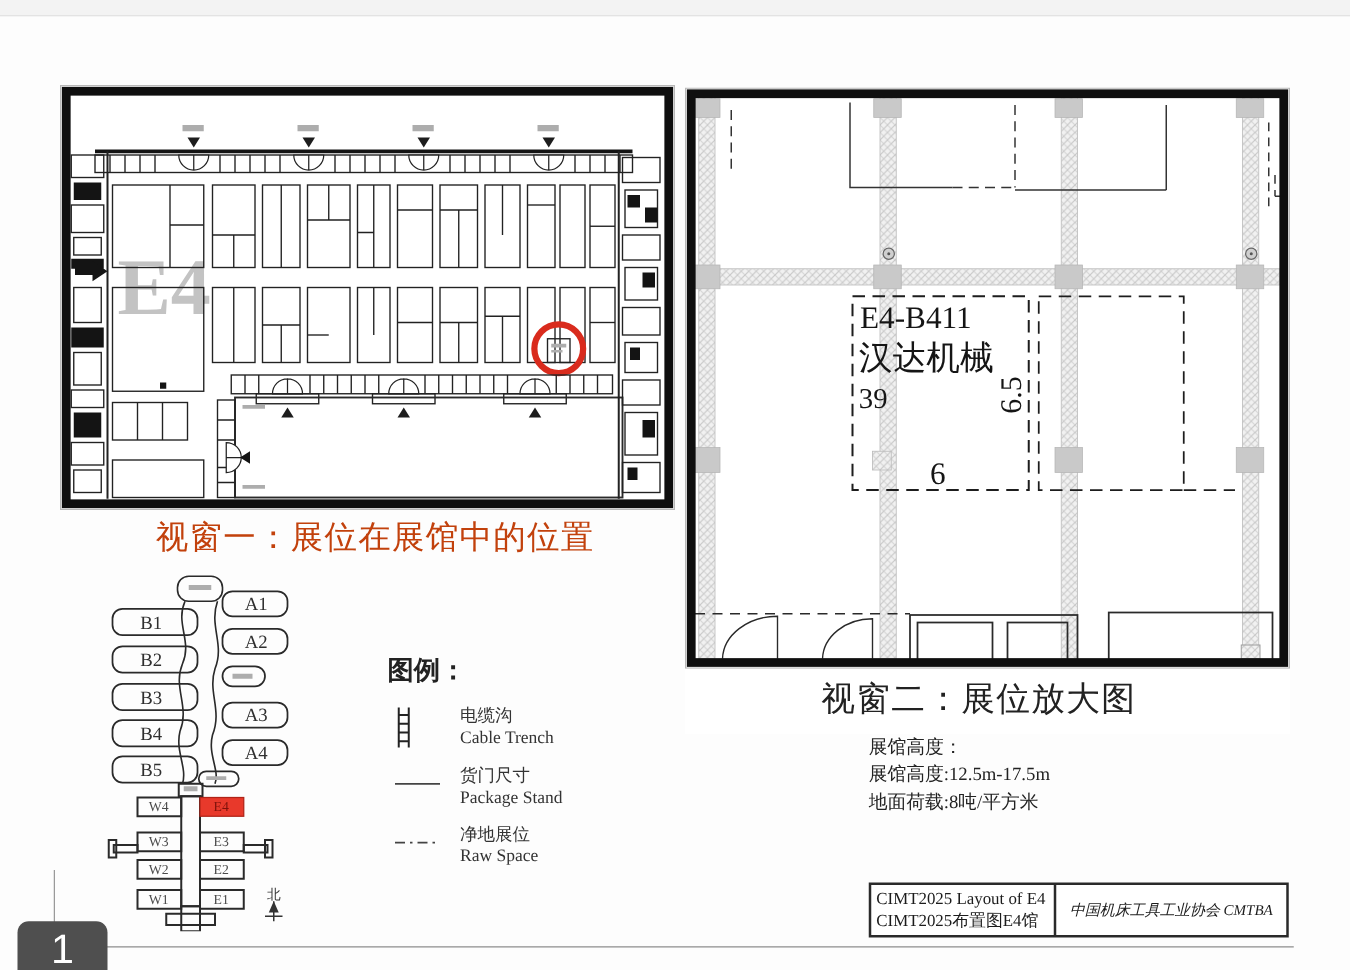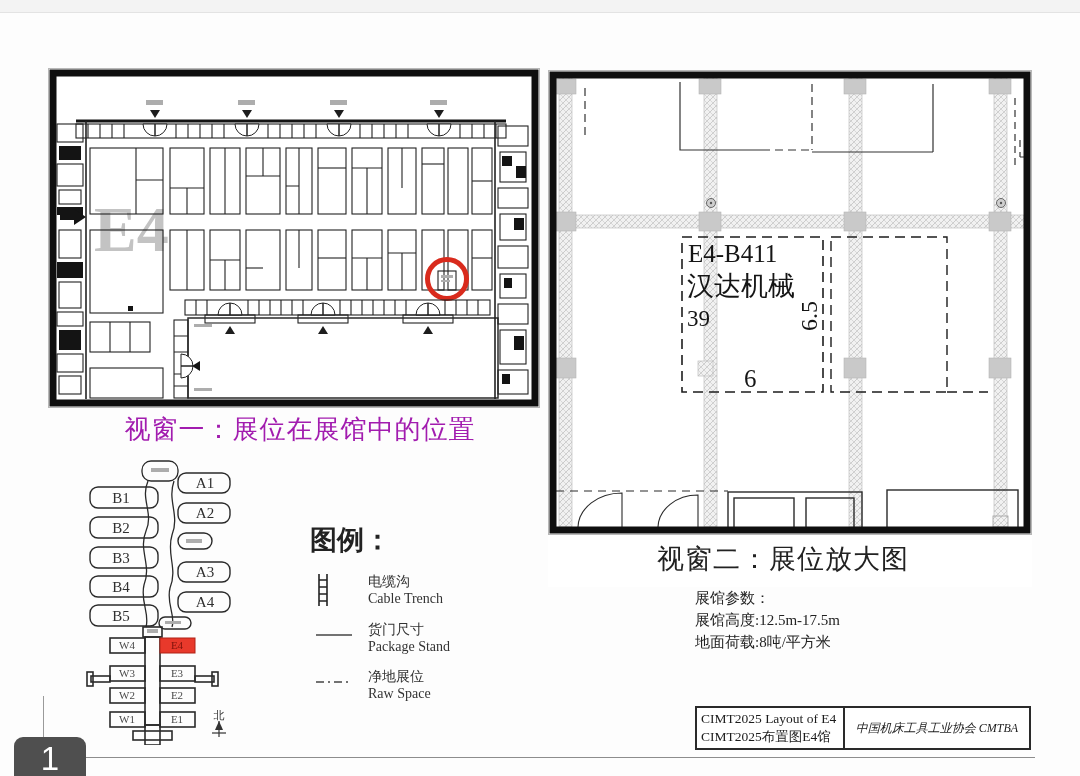--- a/index.html
+++ b/index.html
@@ -5,24 +5,24 @@
   html,body{margin:0;padding:0;}
   body{
     width:1080px;height:776px;position:relative;overflow:hidden;
     background:#fdfdfd;
     font-family:"Liberation Serif","DejaVu Serif",serif;
     color:#1c1c1c;
   }
   .top-strip{position:absolute;left:0;top:0;width:1080px;height:12px;background:#f3f3f3;border-bottom:1px solid #e3e3e3;}
   .panel{position:absolute;background:#fff;}
   .panel svg{display:block;}
-  .w1-title{position:absolute;left:80px;top:412px;width:440px;text-align:center;font-size:26px;letter-spacing:1px;color:#a21caf;}
+  .w1-title{position:absolute;left:80px;top:412px;width:440px;text-align:center;font-size:26px;letter-spacing:1px;color:#c2410c;}
   .w2-title{position:absolute;left:633px;top:541px;width:300px;text-align:center;font-size:27px;letter-spacing:1px;color:#222;}
   .legend{position:absolute;left:310px;top:522px;width:240px;}
-  .legend-title{font-size:27px;font-weight:bold;color:#222;margin-bottom:14px;}
+  .legend-title{font-size:21px;font-weight:bold;color:#222;margin-bottom:14px;}
   .legend-row{display:flex;align-items:center;margin-bottom:13px;}
   .legend-sym{width:58px;display:flex;justify-content:flex-start;padding-left:4px;box-sizing:border-box;}
   .legend-txt{font-size:14px;line-height:17px;color:#333;}
   .params{position:absolute;left:695px;top:587px;font-size:15px;line-height:22px;color:#222;}
   .title-block{position:absolute;left:695px;top:706px;width:336px;height:44px;display:flex;border:2px solid #2a2a2a;box-sizing:border-box;background:#fff;}
   .tb-left{width:148px;border-right:2px solid #2a2a2a;box-sizing:border-box;padding:2px 4px;font-size:13.5px;line-height:18px;white-space:nowrap;overflow:hidden;}
   .tb-right{flex:1;display:flex;align-items:center;justify-content:center;font-size:12px;white-space:nowrap;font-style:italic;}
   .page-badge{position:absolute;left:14px;top:737px;width:72px;height:48px;background:#4f4f4f;border-radius:9px;
     color:#fff;font-family:"Liberation Sans","DejaVu Sans",sans-serif;font-size:33px;text-align:center;line-height:44px;}
   .edge-h{position:absolute;left:43px;top:757px;width:992px;height:1px;background:#8d8d8d;}
@@ -391,21 +391,21 @@
     <rect x="445" y="446" width="15" height="11" fill="url(#hatch)" stroke="#9e9e9e" stroke-width="0.8"></rect>
   </g>
 
   <rect x="5" y="5" width="474" height="455" fill="none" stroke="#0f0f0f" stroke-width="7"></rect>
 </svg>
 </div>
 
 <div class="w2-title">视窗二：展位放大图</div>
 
 <div class="params">
-  <div>展馆参数：</div>
+  <div>展馆高度：</div>
   <div>展馆高度:12.5m-17.5m</div>
   <div>地面荷载:8吨/平方米</div>
 </div>
 
 <div class="title-block">
   <div class="tb-left">
     <div>CIMT2025 Layout of E4</div>
     <div>CIMT2025布置图E4馆</div>
   </div>
   <div class="tb-right">中国机床工具工业协会 CMTBA</div>

